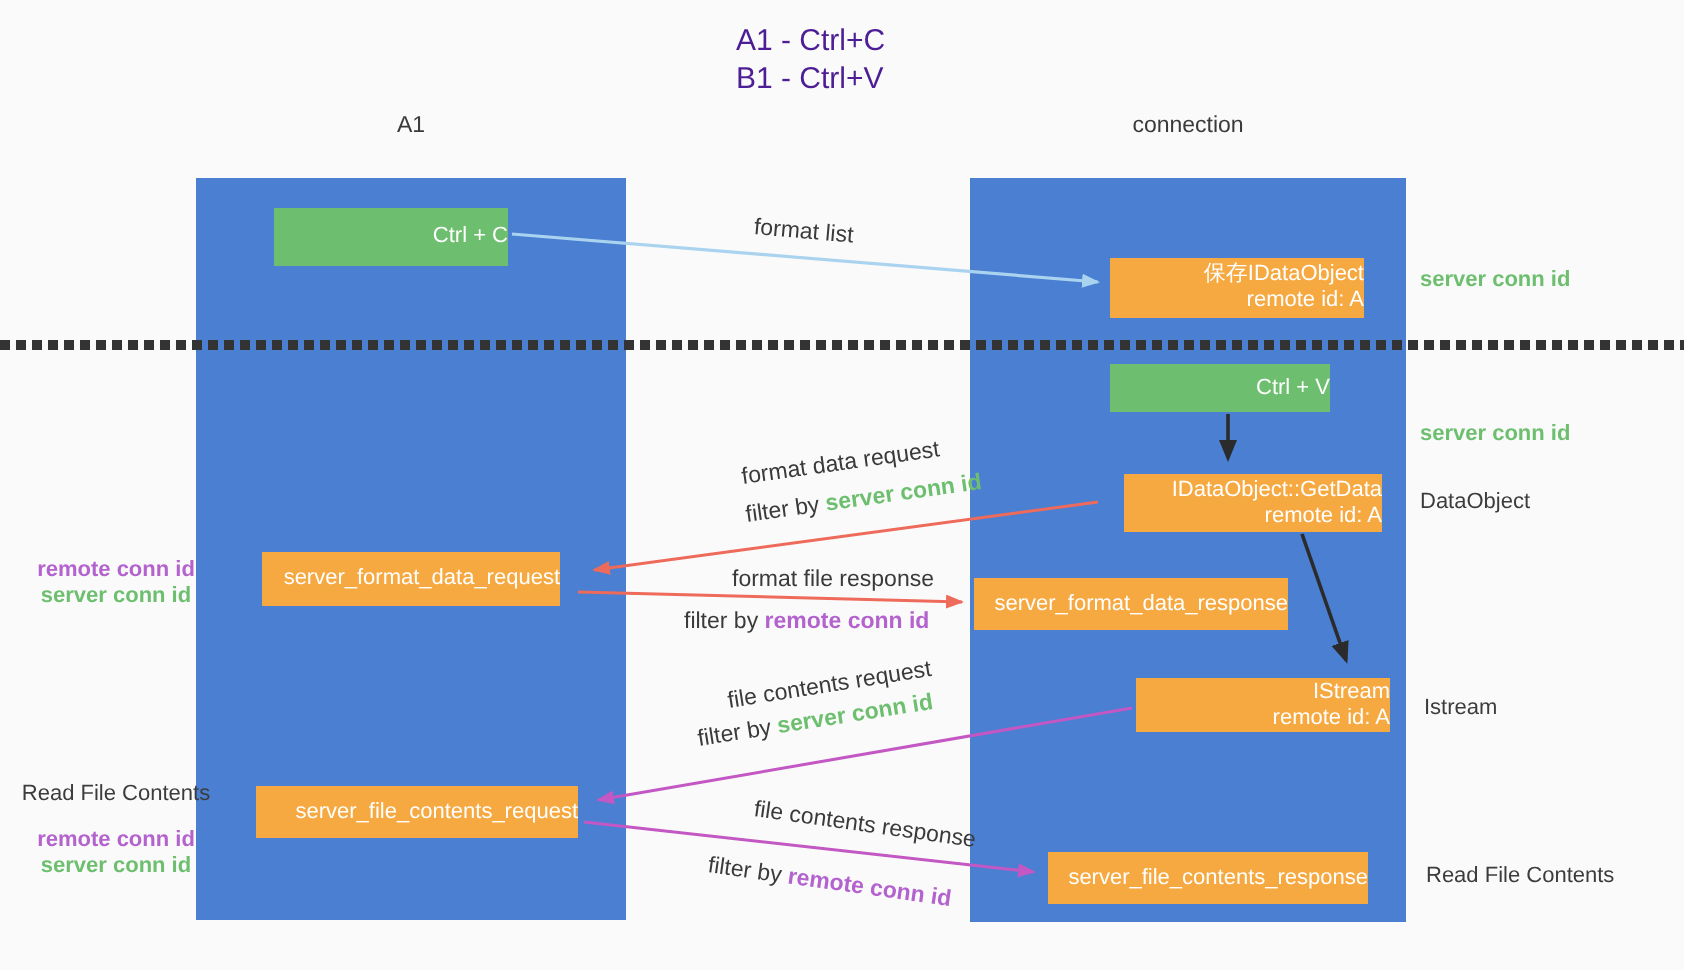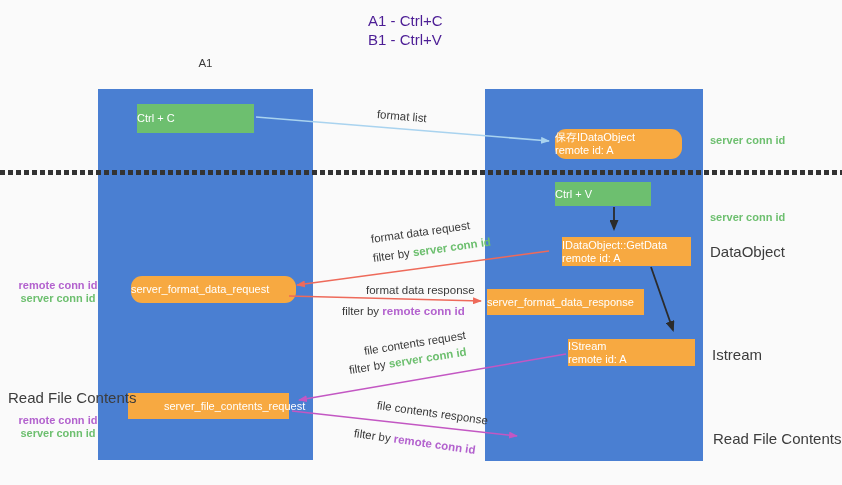--- a/index.html
+++ b/index.html
@@ -12,51 +12,52 @@
   .abs { position:absolute; }
   .title { left:368px; top:11px; font-size:15px; line-height:19px; color:#4c1d95; }
   .col-header { top:57px; text-align:center; font-size:11.5px; line-height:13px; color:#3a3a3a; }
   .column { top:89px; background:#4a7fd2; }
   .dashed-sep {
     left:0; top:170px; width:842px; height:5px;
     background:repeating-linear-gradient(90deg,#333 0 5px,transparent 5px 8px);
     z-index:3;
   }
   .node {
-    display:flex; flex-direction:column; align-items:flex-start; justify-content:center;
+    display:flex; flex-direction:column; align-items:flex-end; justify-content:center;
     color:#fff; font-size:11px; line-height:13px; text-align:center; z-index:2;
   }
   .green  { background:#6dbf6f; }
   .orange { background:#f7a941; }
   .flow-label { font-size:11.5px; color:#3a3a3a; white-space:nowrap; z-index:4; }
   .rot-up    { transform:rotate(-8deg); transform-origin:left center; }
   .rot-up9   { transform:rotate(-9deg); transform-origin:left center; }
   .rot-down  { transform:rotate(8deg);  transform-origin:left center; }
   .rot-down5 { transform:rotate(5deg);  transform-origin:left center; }
   .t-green  { color:#6dbf6f; font-weight:bold; }
   .t-purple { color:#b362ce; font-weight:bold; }
   .side-label { font-size:11px; white-space:nowrap; line-height:13px; z-index:4; }
-  .side-dark { color:#3c3c3c; font-size:15px; }
+  .side-dark { color:#3c3c3c; font-size:11px; }
   .left-stack { left:8px; width:100px; text-align:center; }
   svg.arrows { position:absolute; left:0; top:0; z-index:3; pointer-events:none; }
 </style>
 </head>
 <body>
 
 <div class="stage">
 
   <div class="abs title">
     <div>A1 - Ctrl+C</div>
     <div>B1 - Ctrl+V</div>
   </div>
 
   <div class="abs col-header" style="left:98px;width:215px;">
     <div>A1</div>
   </div>
   <div class="abs col-header" style="left:485px;width:218px;">
+    <div>connection</div>
   </div>
 
   <div class="abs column" style="left:98px;width:215px;height:371px;"></div>
   <div class="abs column" style="left:485px;width:218px;height:372px;"></div>
 
   <div class="abs dashed-sep"></div>
 
   <svg class="arrows" width="842" height="485" viewBox="0 0 842 485">
     <defs>
       <marker id="m-blue" markerWidth="9" markerHeight="7" refX="8" refY="3.5" orient="auto" markerUnits="userSpaceOnUse">
@@ -78,61 +79,64 @@
     <line x1="549" y1="251" x2="297" y2="285" stroke="#ee6a5a" stroke-width="1.5" marker-end="url(#m-red)"></line>
     <line x1="289" y1="296" x2="481" y2="301" stroke="#ee6a5a" stroke-width="1.5" marker-end="url(#m-red)"></line>
     <line x1="566" y1="354" x2="299" y2="400" stroke="#c357c3" stroke-width="1.5" marker-end="url(#m-mag)"></line>
     <line x1="292" y1="411" x2="517" y2="436" stroke="#c357c3" stroke-width="1.5" marker-end="url(#m-mag)"></line>
   </svg>
 
   <div class="abs node green" style="left:137px;top:104px;width:117px;height:29px;">
     <span>Ctrl + C</span>
   </div>
 
-  <div class="abs node orange" style="left:555px;top:129px;width:127px;height:30px;border-radius:11px;">
+  <div class="abs node orange" style="left:555px;top:129px;width:127px;height:30px;">
     <span>保存IDataObject</span>
     <span>remote id: A</span>
   </div>
 
-  <div class="abs node green" style="left:555px;top:182px;width:96px;height:24px;">
+  <div class="abs node green" style="left:555px;top:182px;width:110px;height:24px;">
     <span>Ctrl + V</span>
   </div>
 
   <div class="abs node orange" style="left:562px;top:237px;width:129px;height:29px;">
     <span>IDataObject::GetData</span>
     <span>remote id: A</span>
   </div>
 
-  <div class="abs node orange" style="left:131px;top:276px;width:165px;height:27px;border-radius:11px;">
+  <div class="abs node orange" style="left:131px;top:276px;width:149px;height:27px;">
     <span>server_format_data_request</span>
   </div>
 
   <div class="abs node orange" style="left:487px;top:289px;width:157px;height:26px;">
     <span>server_format_data_response</span>
   </div>
 
   <div class="abs node orange" style="left:568px;top:339px;width:127px;height:27px;">
     <span>IStream</span>
     <span>remote id: A</span>
   </div>
 
   <div class="abs node orange" style="left:128px;top:393px;width:161px;height:26px;padding-left:36px;">
     <span>server_file_contents_request</span>
   </div>
 
+  <div class="abs node orange" style="left:524px;top:426px;width:160px;height:26px;">
+    <span>server_file_contents_response</span>
+  </div>
 
   <div class="abs flow-label rot-down5" style="left:377px;top:108px;">format list</div>
 
   <div class="abs flow-label rot-up" style="left:371px;top:233px;">format data request</div>
   <div class="abs flow-label rot-up" style="left:373px;top:252px;">
     <span>filter by</span>
     <span class="t-green">server conn id</span>
   </div>
 
-  <div class="abs flow-label" style="left:366px;top:284px;">format data response</div>
+  <div class="abs flow-label" style="left:366px;top:284px;">format file response</div>
   <div class="abs flow-label" style="left:342px;top:305px;">
     <span>filter by</span>
     <span class="t-purple">remote conn id</span>
   </div>
 
   <div class="abs flow-label rot-up9" style="left:364px;top:345px;">file contents request</div>
   <div class="abs flow-label rot-up9" style="left:349px;top:364px;">
     <span>filter by</span>
     <span class="t-green">server conn id</span>
   </div>

